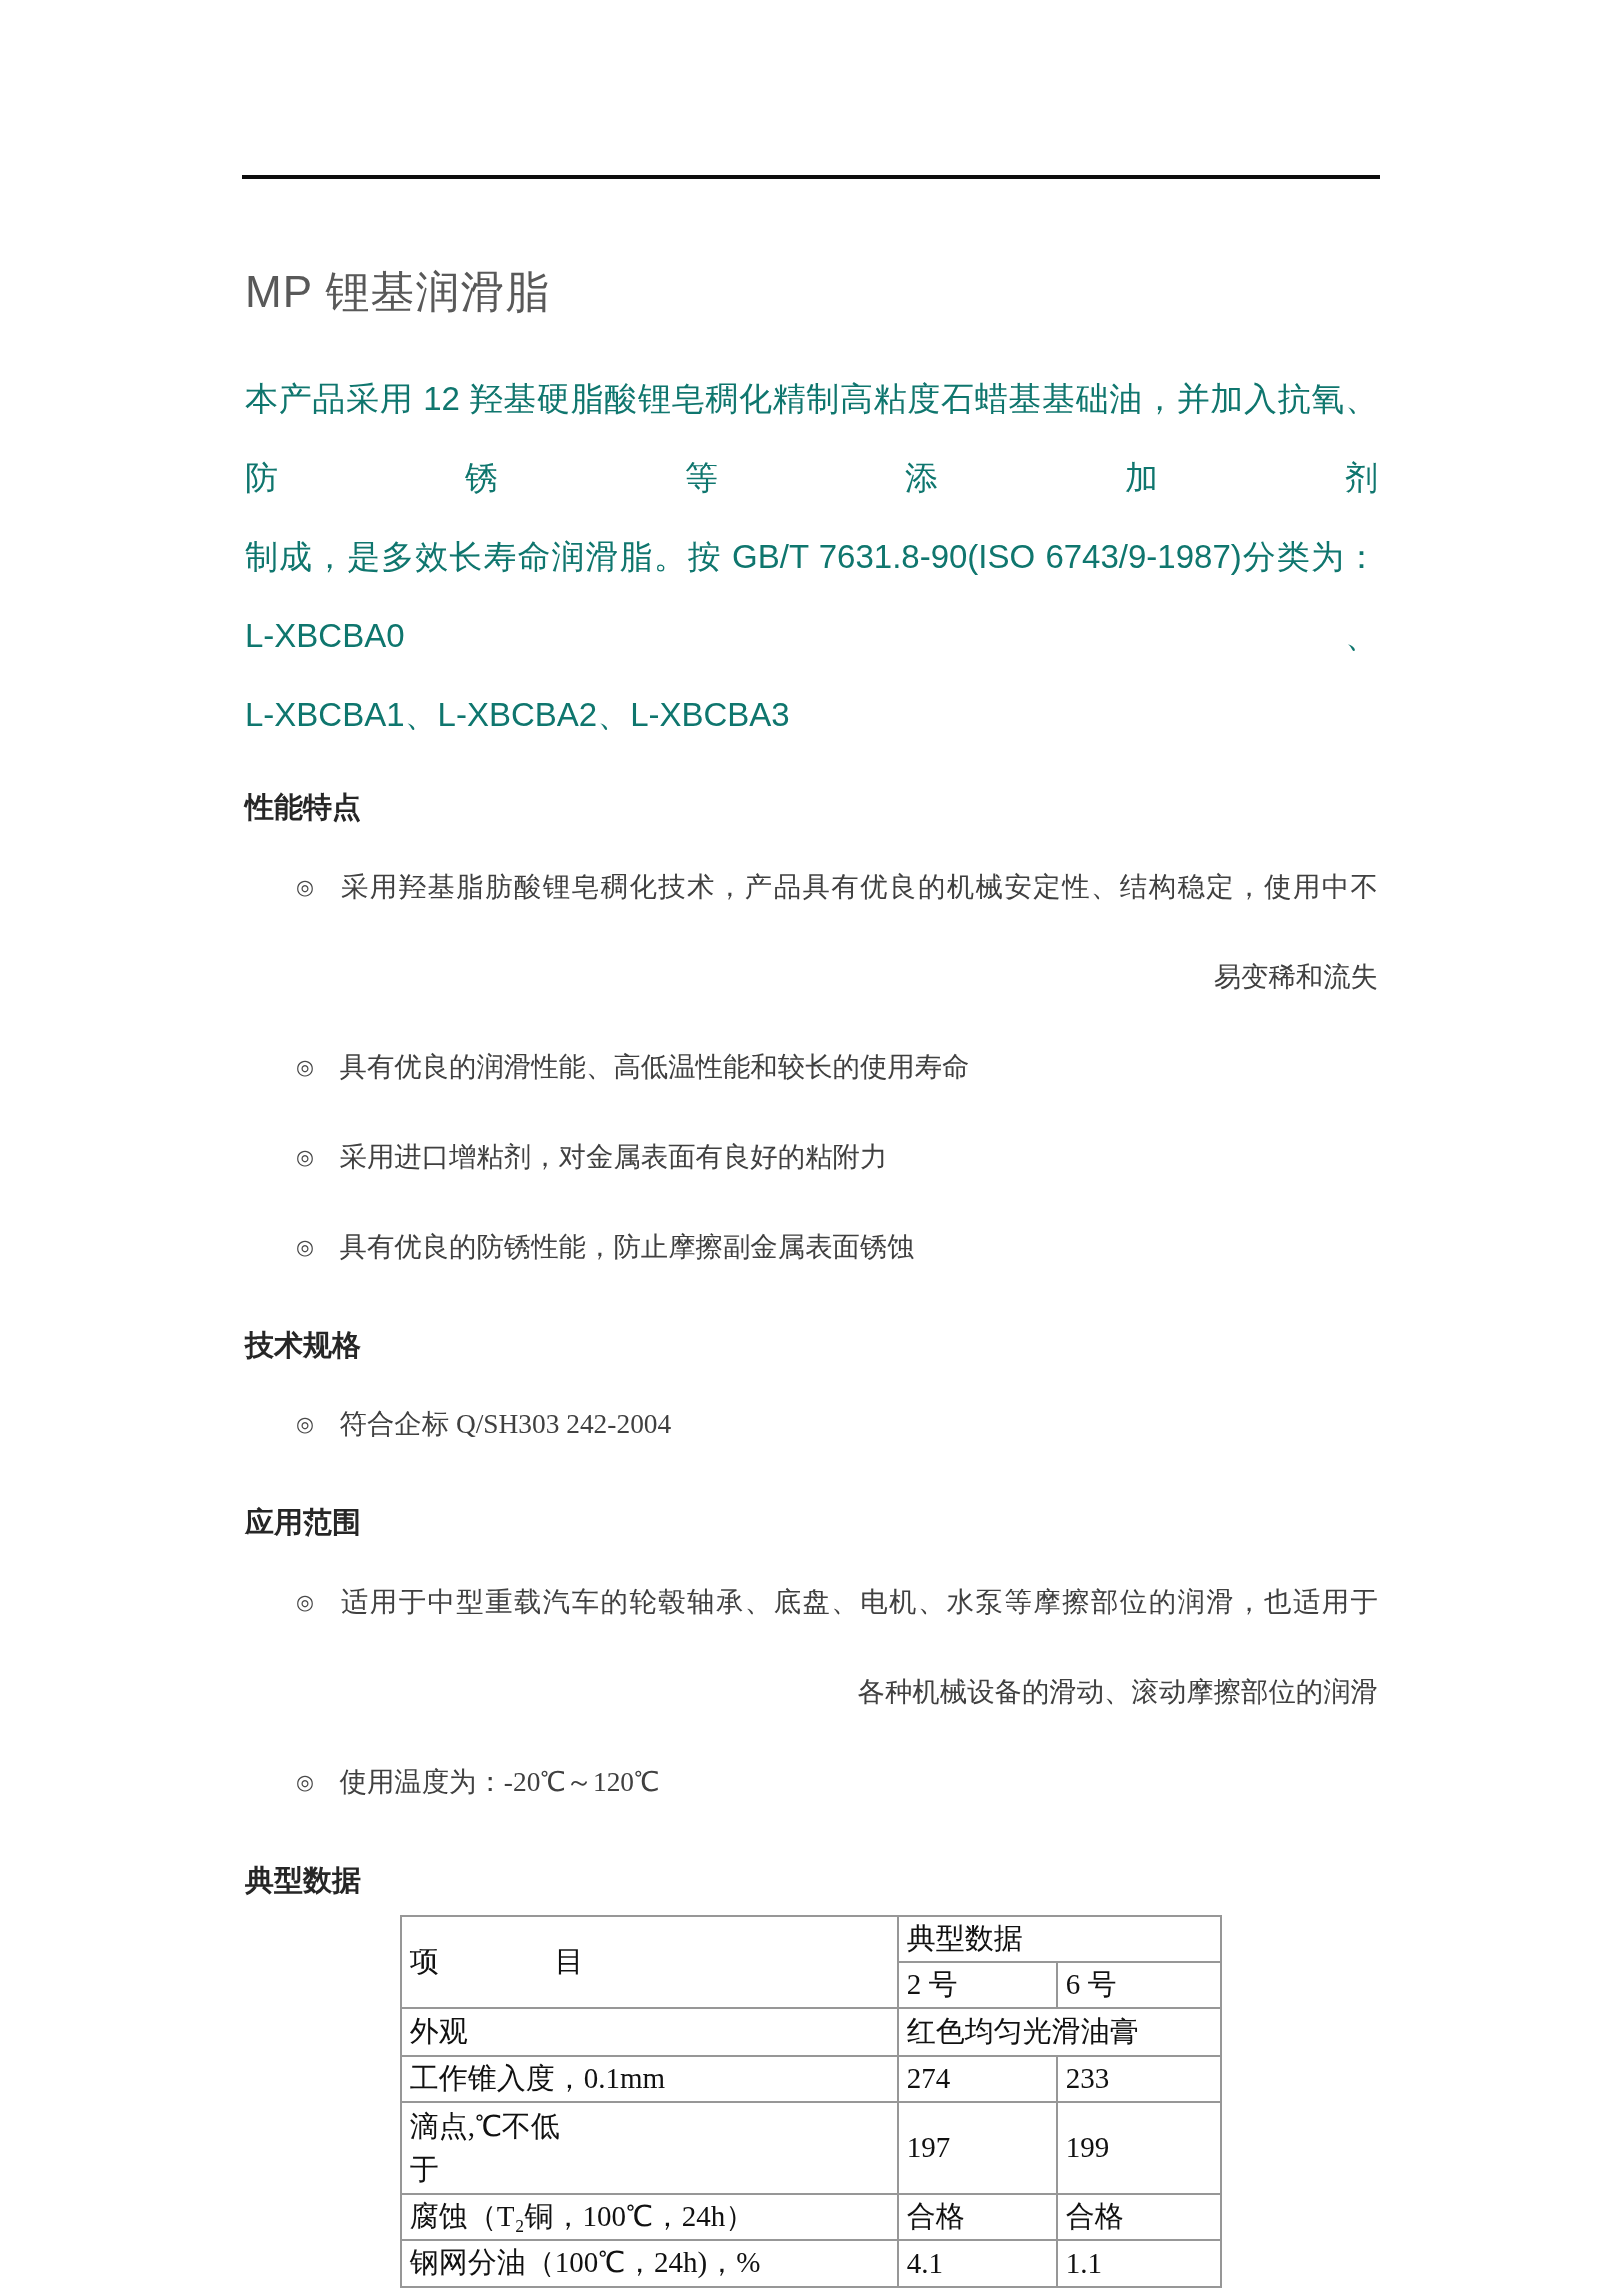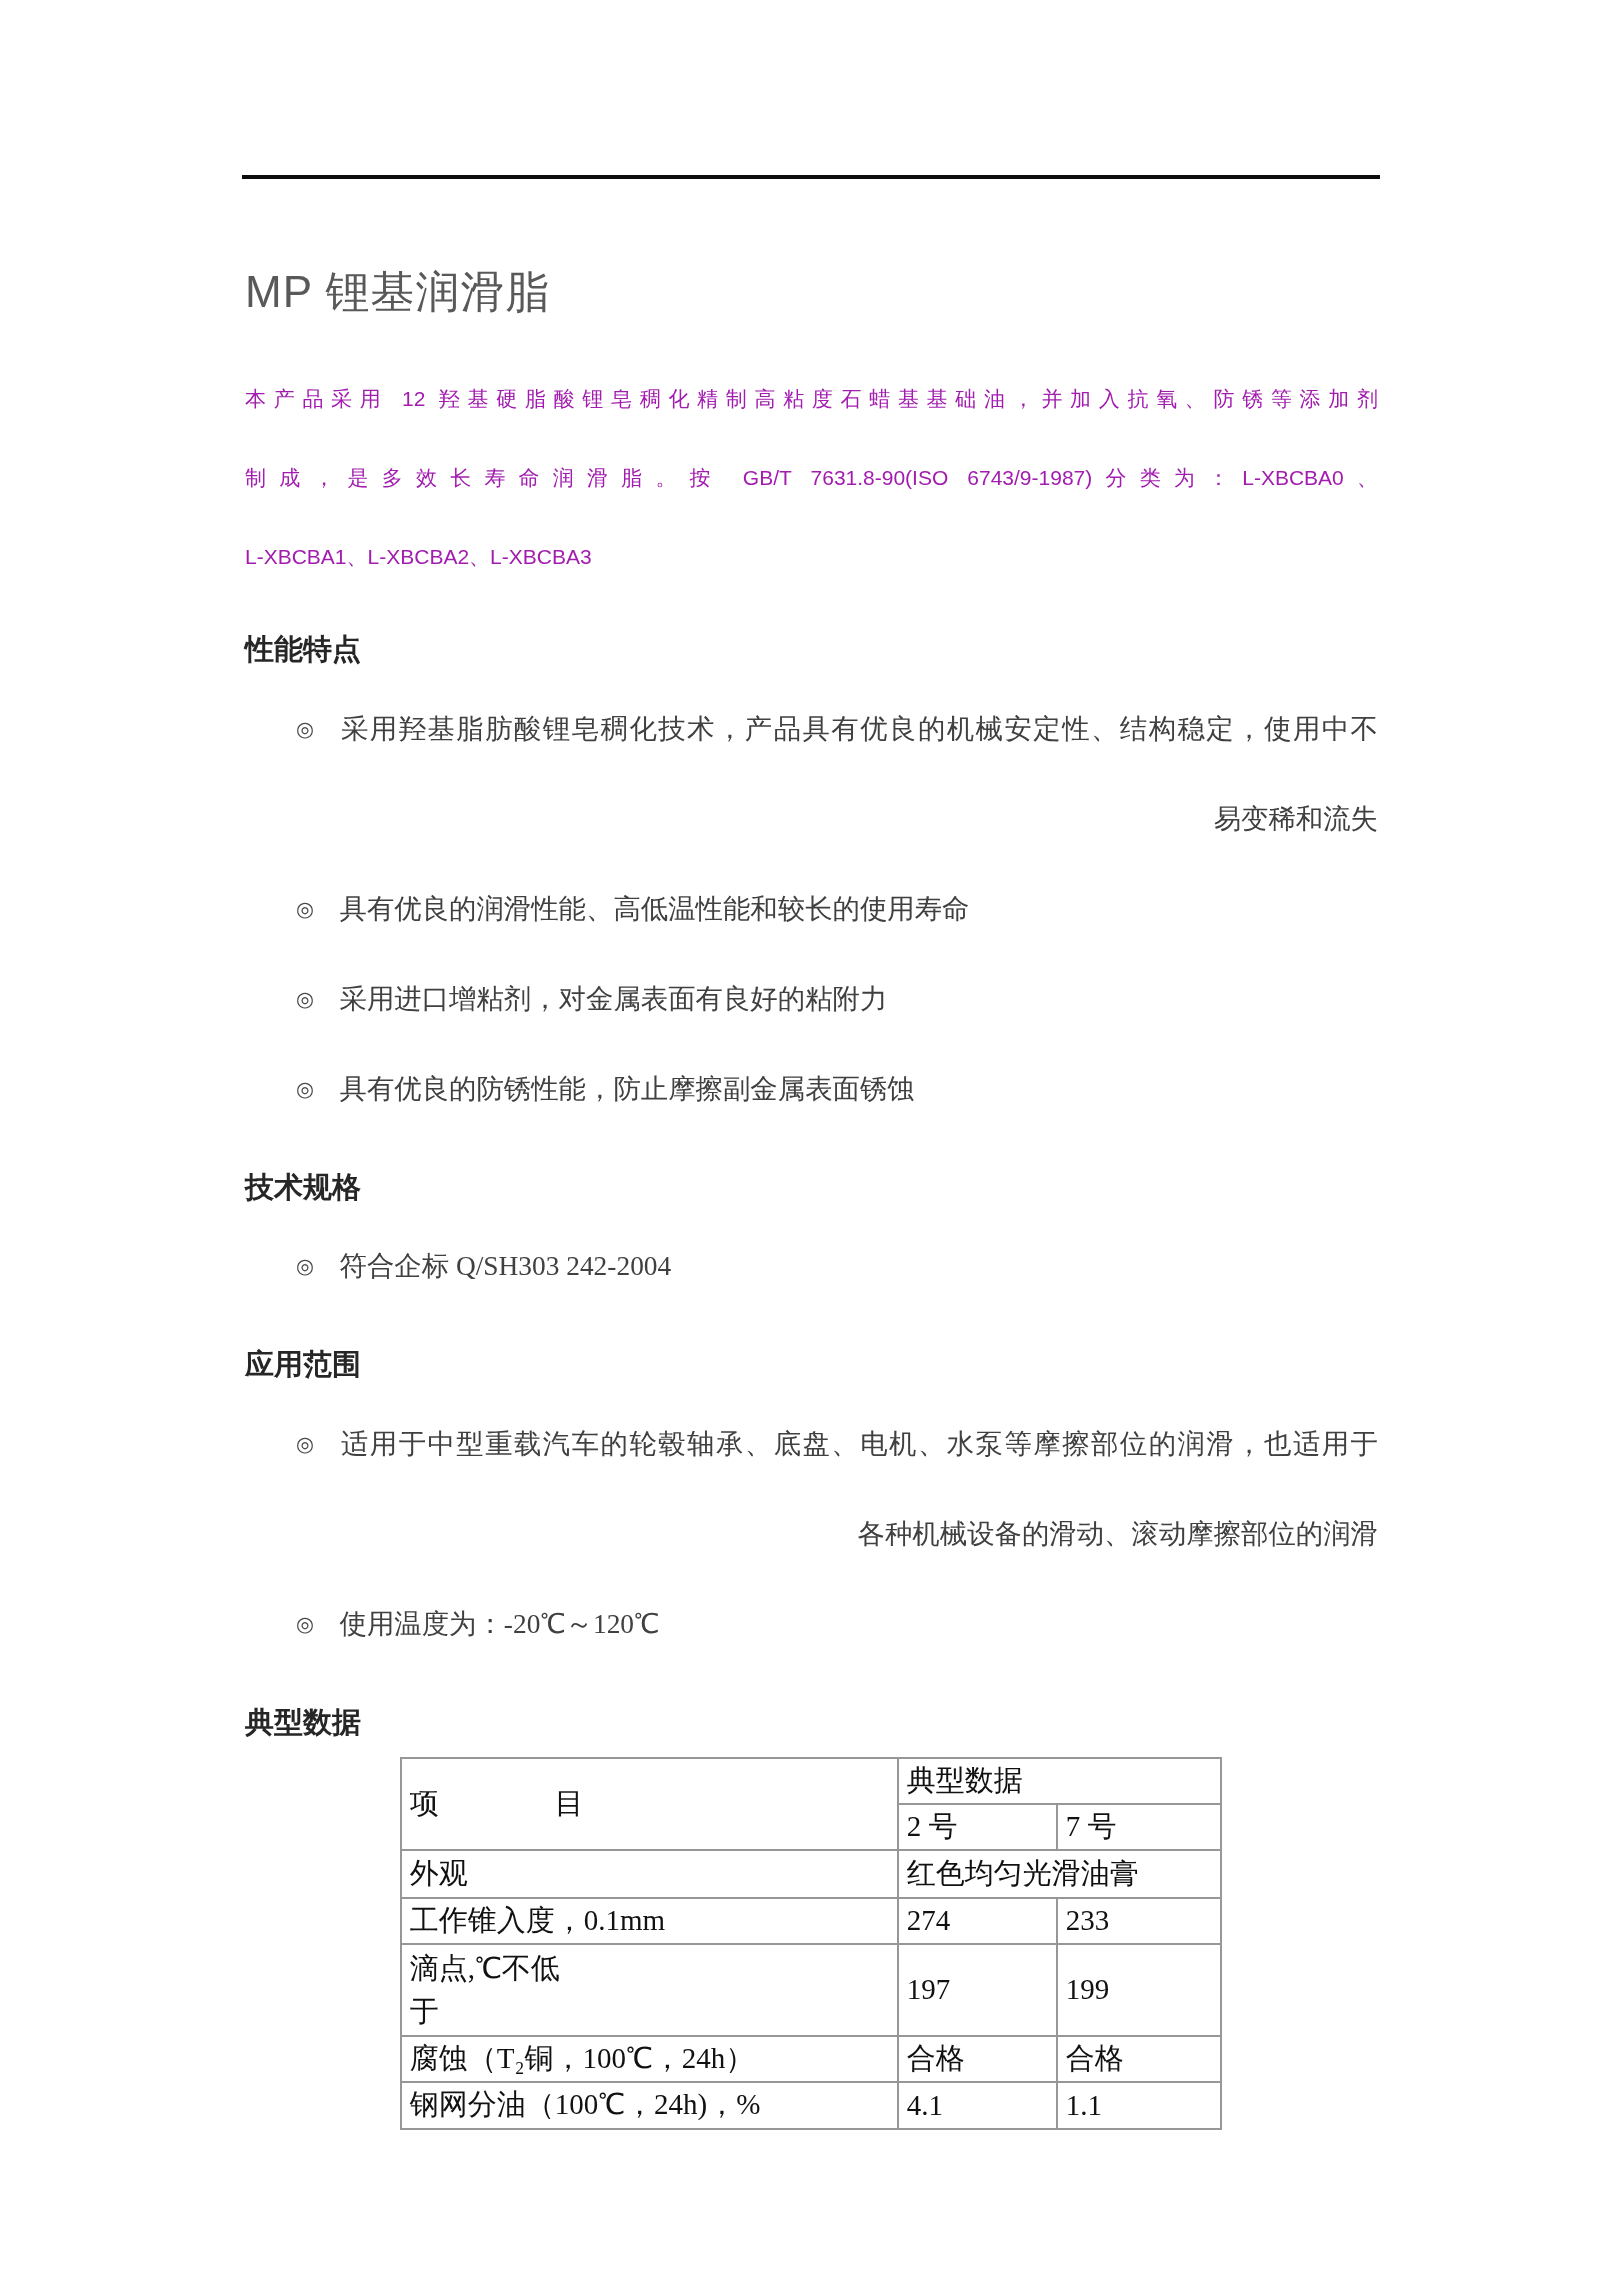--- a/index.html
+++ b/index.html
@@ -20,21 +20,21 @@
   }
   h1.doc-title {
     margin:265px 0 0 0;
     font-size:44px; line-height:53px;
     font-weight:500; color:#595959;
     letter-spacing:1px;
   }
   .intro { margin-top:41px; }
   .pline {
     display:block;
-    font-size:21px; color:#a21caf;
+    font-size:33px; color:#0f766e;
     line-height:79px;
     text-align:left;
   }
   .fulljust { text-align:justify; text-align-last:justify; }
   h2.sec-heading {
     margin:33px 0 0 0;
     font-size:29px; line-height:41px;
     font-weight:700; color:#262626;
   }
   .list { margin-top:13.7px;font-family:Liberation Serif, serif; }
@@ -133,21 +133,21 @@
           <col style="width:159px">
           <col style="width:164px">
         </colgroup>
       <tbody>
           <tr style="height:46px">
         <td rowspan="2">项　　　　目</td>
         <td colspan="2">典型数据</td>
       </tr>
       <tr style="height:46px">
         <td>2 号</td>
-        <td>7 号</td>
+        <td>6 号</td>
       </tr>
       <tr style="height:48px">
         <td>外观</td>
         <td colspan="2">红色均匀光滑油膏</td>
       </tr>
       <tr style="height:44px">
         <td>工作锥入度，0.1mm</td>
         <td class="num-cell">274</td>
         <td class="num-cell">233</td>
       </tr>

